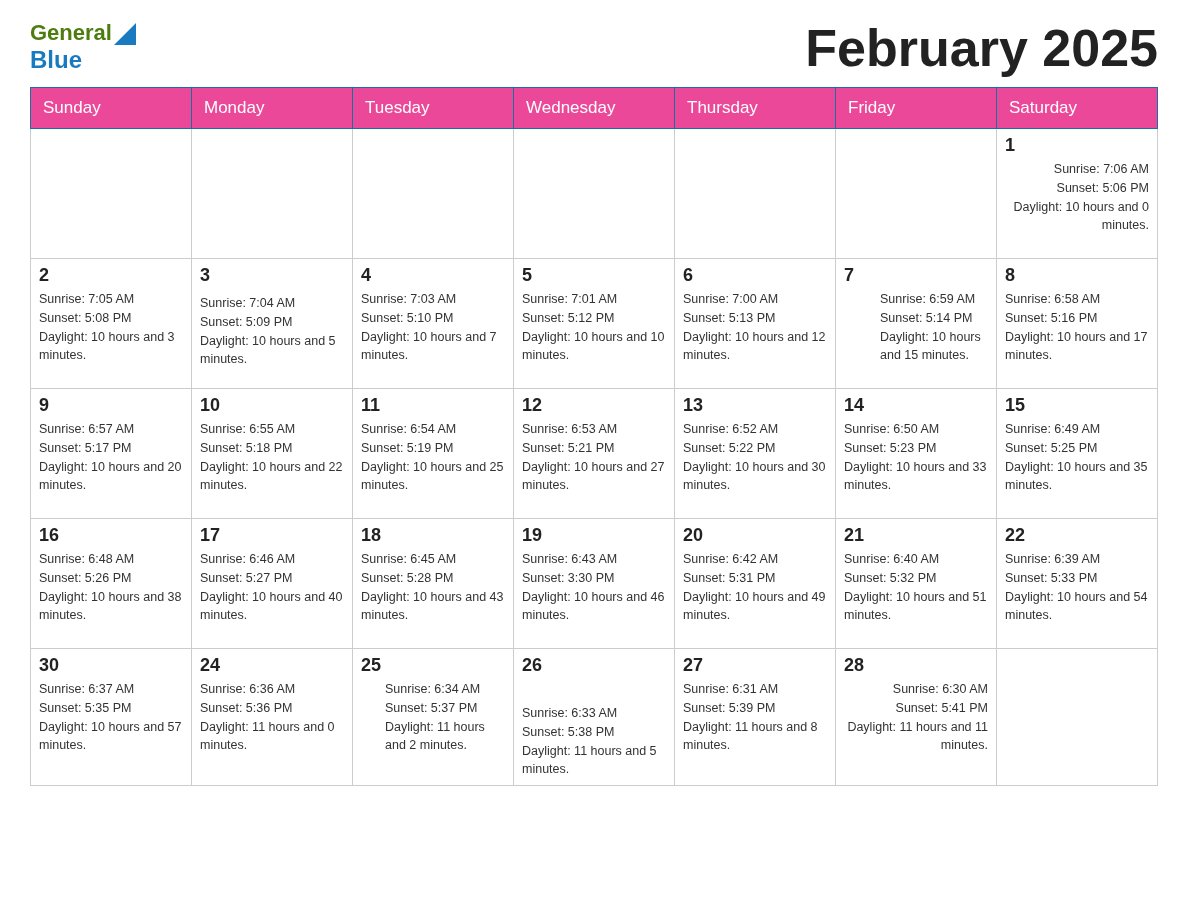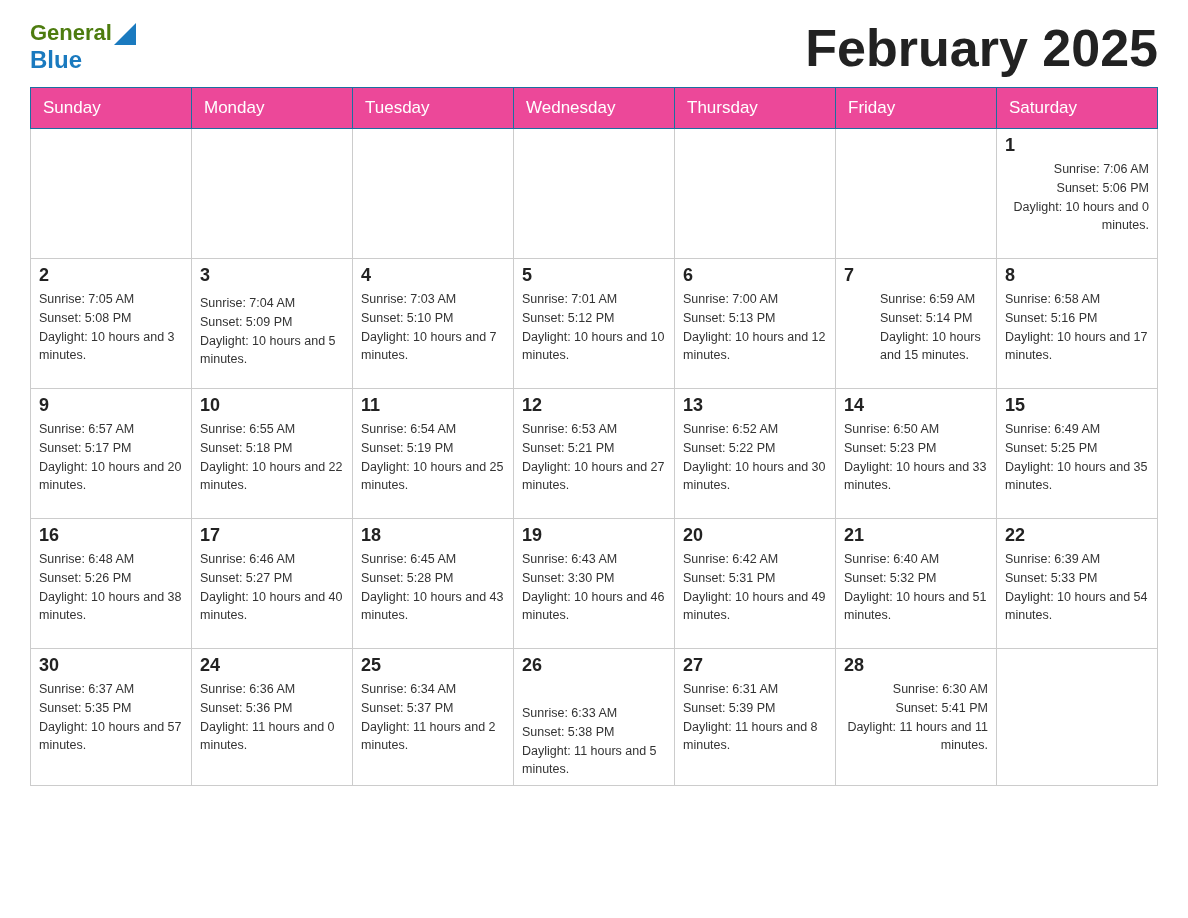--- a/index.html
+++ b/index.html
@@ -268,21 +268,21 @@
 Daylight: 10 hours and 57 minutes.</div>
         </td>
         <td>
           <span class="day-number">24</span>
           <div class="day-info" style="white-space: pre-line;">Sunrise: 6:36 AM
 Sunset: 5:36 PM
 Daylight: 11 hours and 0 minutes.</div>
         </td>
         <td>
           <span class="day-number">25</span>
-          <div class="day-info" style="white-space: pre-line;">Sunrise: 6:34 AM
+          <div class="day-info" style="white-space: pre-line; margin-left: 24px;">Sunrise: 6:34 AM
 Sunset: 5:37 PM
 Daylight: 11 hours and 2 minutes.</div>
         </td>
         <td>
           <span class="day-number">26</span>
           <div class="day-info" style="white-space: pre-line; margin-top: 28px;">Sunrise: 6:33 AM
 Sunset: 5:38 PM
 Daylight: 11 hours and 5 minutes.</div>
         </td>
         <td>

